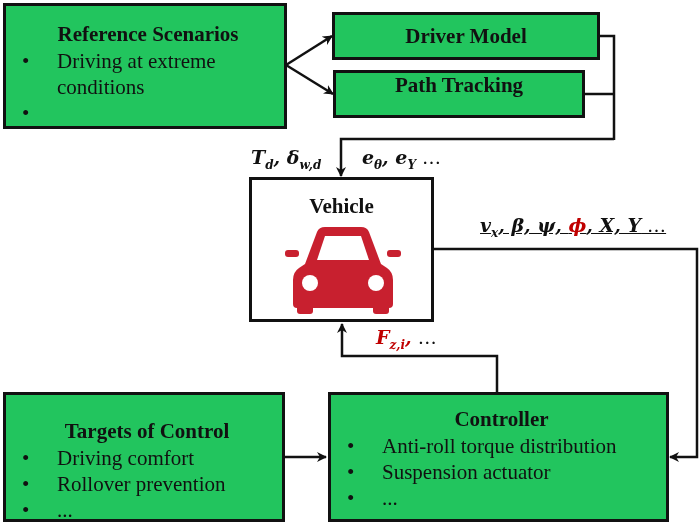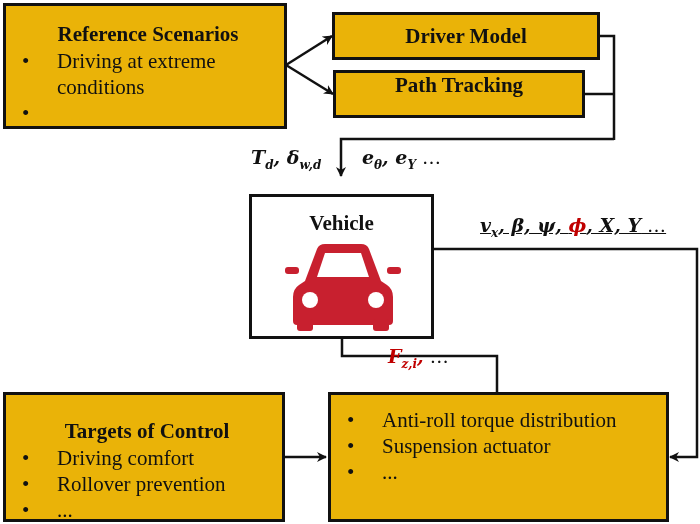--- a/index.html
+++ b/index.html
@@ -1,18 +1,18 @@
 <!DOCTYPE html>
 <html><head>
   <meta charset="utf-8">
   <style>
     html, body { margin: 0; padding: 0; background: #ffffff; }
     body { width: 700px; height: 524px; position: relative; overflow: hidden;
            font-family: "Liberation Serif", "DejaVu Serif", serif; color: #111; }
-    .box { position: absolute; box-sizing: border-box; border: 3px solid #111; background: #eab308; }
+    .box { position: absolute; box-sizing: border-box; border: 3px solid #111; background: #22c55e; }
     .box.white { background: #ffffff; }
     .title { font-weight: bold; text-align: center; font-size: 21px; line-height: 24px; }
     .blist { list-style: none; margin: 0; padding: 0; font-size: 21px; line-height: 26px; }
     .blist li { position: relative; padding-left: 45px; }
     .blist li .dot { position: absolute; left: 10px; top: 0; }
     svg.wires { position: absolute; left: 0; top: 0; }
     .math { position: absolute; font-family: "DejaVu Serif", "Liberation Serif", serif; font-weight: bold; font-style: italic; font-size: 19px; white-space: nowrap; }
     .math sub { font-size: 12px; vertical-align: -5px; }
     .red { color: #c00000; }
     .plain { font-style: normal; font-weight: normal; }
@@ -57,51 +57,52 @@
   <div class="title">Path Tracking</div>
 </div>
 
 <div class="math" style="left:251px;top:146px;">
   <span>T</span><sub>d</sub><span>, </span><span>δ</span><sub>w,d</sub>
 </div>
 <div class="math" style="left:362px;top:146px;">
   <span>e</span><sub>θ</sub><span>, </span><span>e</span><sub>Y</sub><span class="plain"> …</span>
 </div>
 
-<div class="box white" style="left:249px;top:177px;width:185px;height:145px;margin-top:17px;">
+<div class="box white" style="left:249px;top:177px;width:185px;height:145px;">
   <div class="title" style="margin-top:14px;">Vehicle</div>
   <svg width="120" height="90" viewBox="0 0 120 90" style="position:absolute;left:31px;top:44px;">
     <g fill="#c8202f">
       <path d="M22,40 L34,8 Q36,3 42,3 L78,3 Q84,3 86,8 L98,40 L104,44 Q110,48 110,56 L110,80 Q110,84 106,84 L14,84 Q10,84 10,80 L10,56 Q10,48 16,44 Z M34,36 L86,36 L78,12 L42,12 Z" fill-rule="evenodd"></path>
       <rect x="2" y="26" width="14" height="7" rx="3"></rect>
       <rect x="104" y="26" width="14" height="7" rx="3"></rect>
       <rect x="14" y="78" width="16" height="12" rx="3"></rect>
       <rect x="90" y="78" width="16" height="12" rx="3"></rect>
     </g>
     <circle cx="27" cy="59" r="8" fill="#fff"></circle>
     <circle cx="93" cy="59" r="8" fill="#fff"></circle>
   </svg>
 </div>
 
 <div class="math" style="left:480px;top:214px;text-decoration:underline;">
   <span>v</span><sub>x</sub><span>, β, ψ, </span><span class="red">ϕ</span><span>, X, Y</span><span class="plain"> …</span>
 </div>
 
-<div class="math" style="left:388px;top:326px;margin-top:19px;">
+<div class="math" style="left:376px;top:326px;">
   <span class="red">F</span><sub class="red">z,i</sub><span class="red">,</span><span class="plain"> …</span>
 </div>
 
 <div class="box" style="left:3px;top:392px;width:282px;height:130px;padding:24px 0 0 6px;">
   <div class="title" style="margin-bottom:2px;">Targets of Control</div>
   <ul class="blist">
     <li><span class="dot">•</span><span>Driving comfort</span></li>
     <li><span class="dot">•</span><span>Rollover prevention</span></li>
     <li><span class="dot">•</span><span>...</span></li>
   </ul>
 </div>
 
 <div class="box" style="left:328px;top:392px;width:341px;height:130px;padding:12px 0 0 6px;">
+  <div class="title" style="margin-bottom:2px;">Controller</div>
   <ul class="blist">
     <li><span class="dot">•</span><span>Anti-roll torque distribution</span></li>
     <li><span class="dot">•</span><span>Suspension actuator</span></li>
     <li><span class="dot">•</span><span>...</span></li>
   </ul>
 </div>
 
 </body></html>

